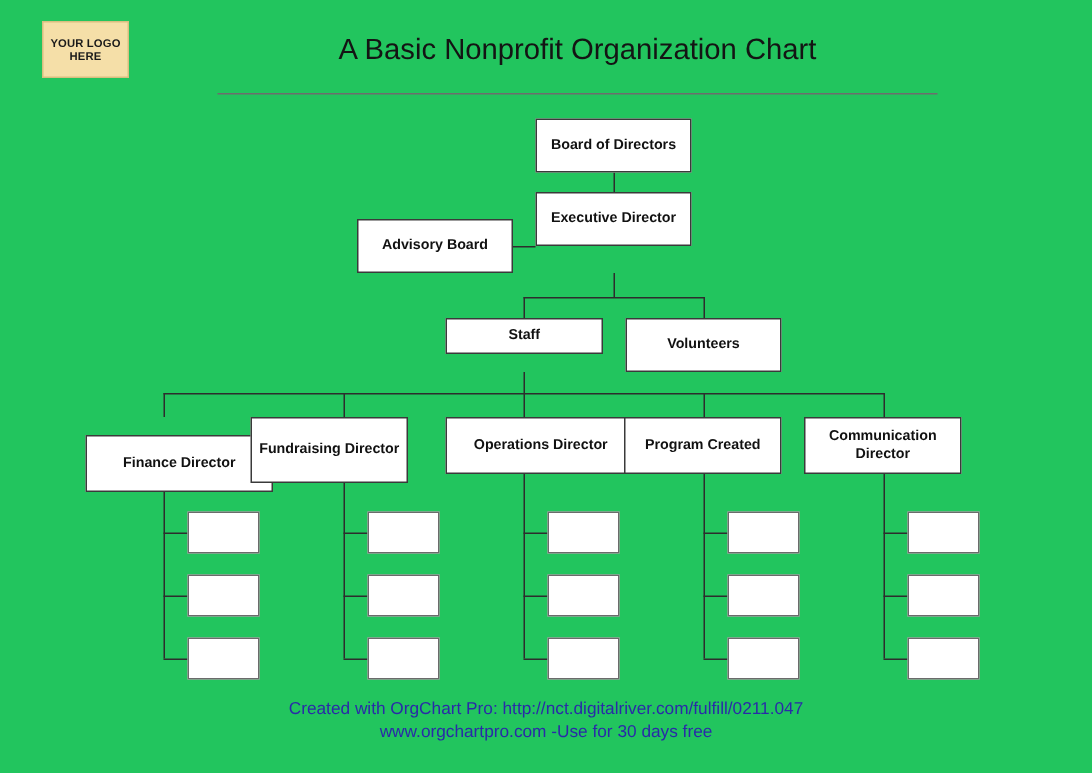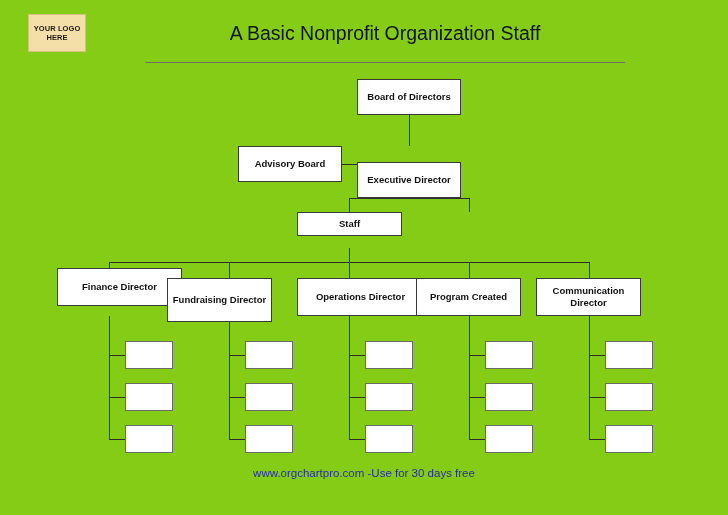--- a/index.html
+++ b/index.html
@@ -9,21 +9,21 @@
     background: #ffffff;
   }
   body {
     font-family: "Liberation Sans", sans-serif;
     -webkit-font-smoothing: antialiased;
   }
   #slide {
     position: relative;
     width: 728px;
     height: 515px;
-    background: #84cc16;
+    background: #22c55e;
     overflow: hidden;
   }
 
   
   .logo-box {
     position: absolute;
     left: 28px;
     top: 14px;
     width: 58px;
     height: 38px;
@@ -104,21 +104,21 @@
 </head>
 <body>
 
 <div id="slide">
 
   <div class="logo-box">
     <span class="logo-line">YOUR LOGO</span>
     <span class="logo-line">HERE</span>
   </div>
 
-  <div class="slide-title">A Basic Nonprofit Organization Staff</div>
+  <div class="slide-title">A Basic Nonprofit Organization Chart</div>
   <div class="title-rule"></div>
 
   <div class="ln v" style="left:409px; top:115px; height:31px;"></div>
 
   <div class="ln h" style="left:342px; top:164px; width:15px;"></div>
 
   <div class="ln v" style="left:409px; top:182px; height:16px;"></div>
   <div class="ln h" style="left:349px; top:198px; width:121px;"></div>
   <div class="ln v" style="left:349px; top:198px; height:14px;"></div>
   <div class="ln v" style="left:469px; top:198px; height:14px;"></div>
@@ -153,26 +153,27 @@
 
   <div class="ln v" style="left:589px; top:316px; height:123px;"></div>
   <div class="ln h" style="left:589px; top:355px; width:16px;"></div>
   <div class="ln h" style="left:589px; top:397px; width:16px;"></div>
   <div class="ln h" style="left:589px; top:439px; width:16px;"></div>
 
   <div class="node" style="left:357px; top:79px; width:104px; height:36px;">Board of Directors</div>
 
   <div class="node" style="left:238px; top:146px; width:104px; height:36px;">Advisory Board</div>
 
-  <div class="node" style="left:357px; top:162px; width:104px; height:36px;">Executive Director</div>
+  <div class="node" style="left:357px; top:128px; width:104px; height:36px;">Executive Director</div>
 
   <div class="node" style="left:297px; top:212px; width:105px; height:24px;">Staff</div>
 
-
-  <div class="node" style="left:57px; top:268px; width:125px; height:38px;">Finance Director</div>
+  <div class="node" style="left:417px; top:212px; width:104px; height:36px;">Volunteers</div>
+
+  <div class="node" style="left:57px; top:290px; width:125px; height:38px;">Finance Director</div>
 
   <div class="node" style="left:167px; top:278px; width:105px; height:44px;">Fundraising Director</div>
 
   <div class="node" style="left:297px; top:278px; width:127px; height:38px;">Operations Director</div>
 
   <div class="node" style="left:416px; top:278px; width:105px; height:38px;">Program Created</div>
 
   <div class="node" style="left:536px; top:278px; width:105px; height:38px;">Communication Director</div>
 
   <div class="node empty" style="left:125px; top:341px; width:48px; height:28px;"></div>
@@ -189,16 +190,17 @@
 
   <div class="node empty" style="left:485px; top:341px; width:48px; height:28px;"></div>
   <div class="node empty" style="left:485px; top:383px; width:48px; height:28px;"></div>
   <div class="node empty" style="left:485px; top:425px; width:48px; height:28px;"></div>
 
   <div class="node empty" style="left:605px; top:341px; width:48px; height:28px;"></div>
   <div class="node empty" style="left:605px; top:383px; width:48px; height:28px;"></div>
   <div class="node empty" style="left:605px; top:425px; width:48px; height:28px;"></div>
 
   <div class="footer">
+    <div>Created  with  OrgChart  Pro:  http://nct.digitalriver.com/fulfill/0211.047</div>
     <div>www.orgchartpro.com  -Use for 30 days free</div>
   </div>
 
 </div>
 
 </body></html>

